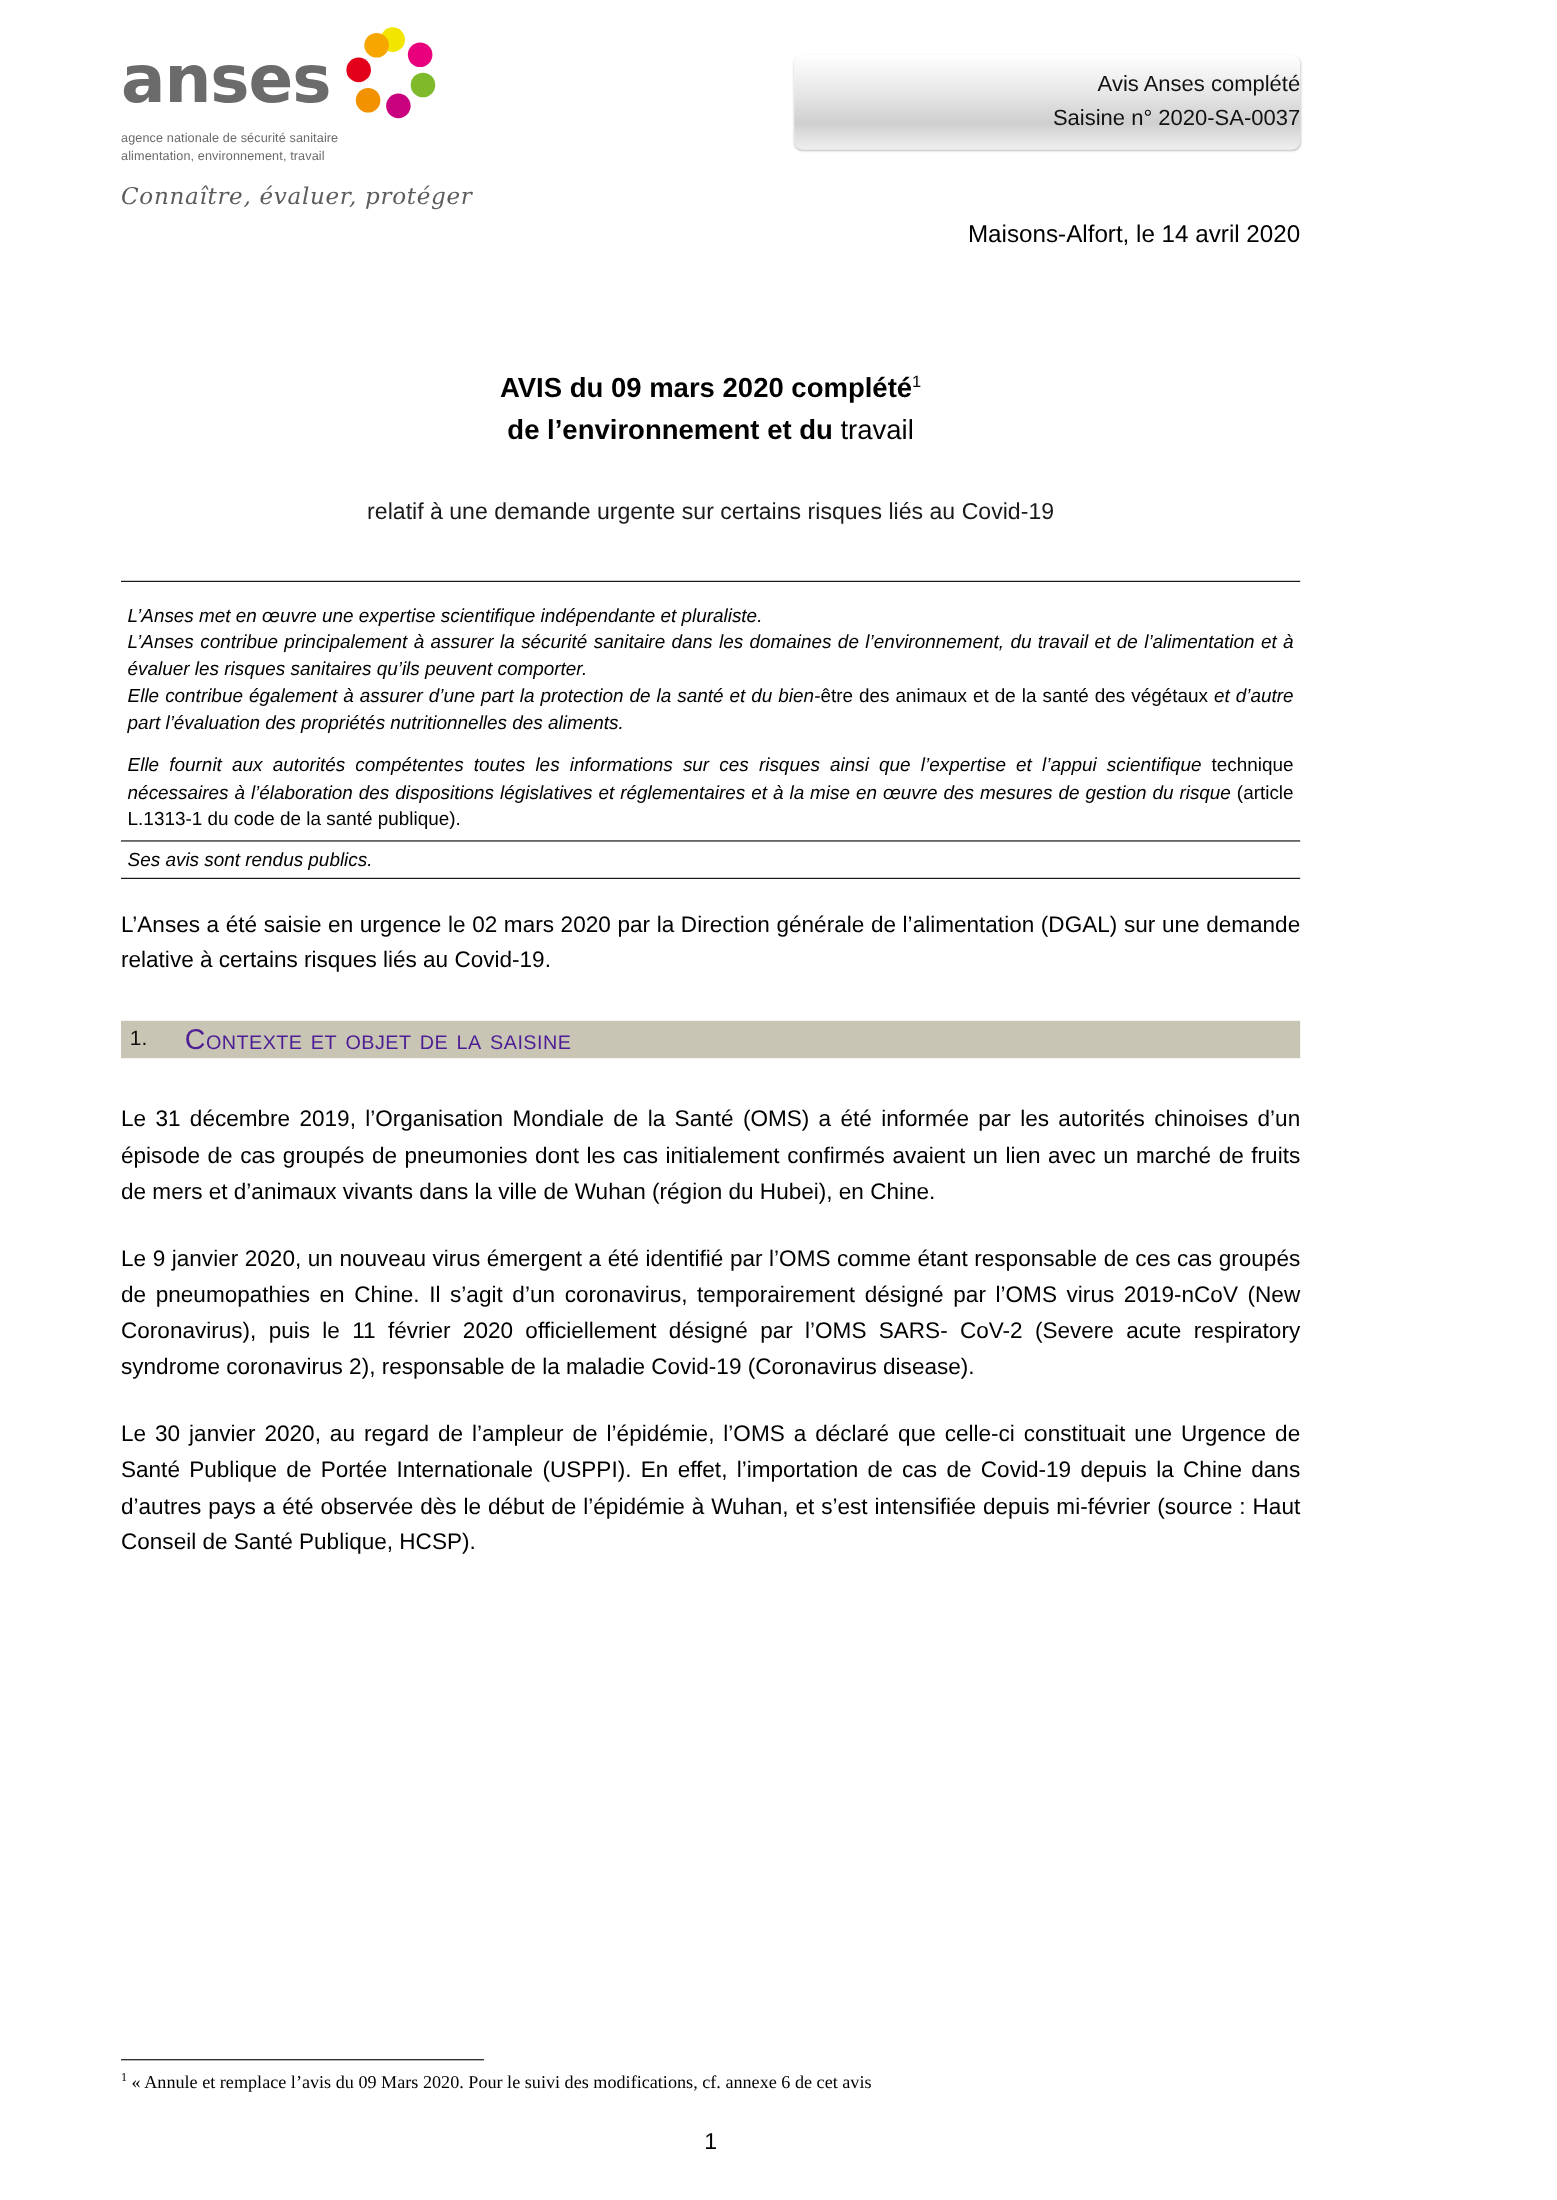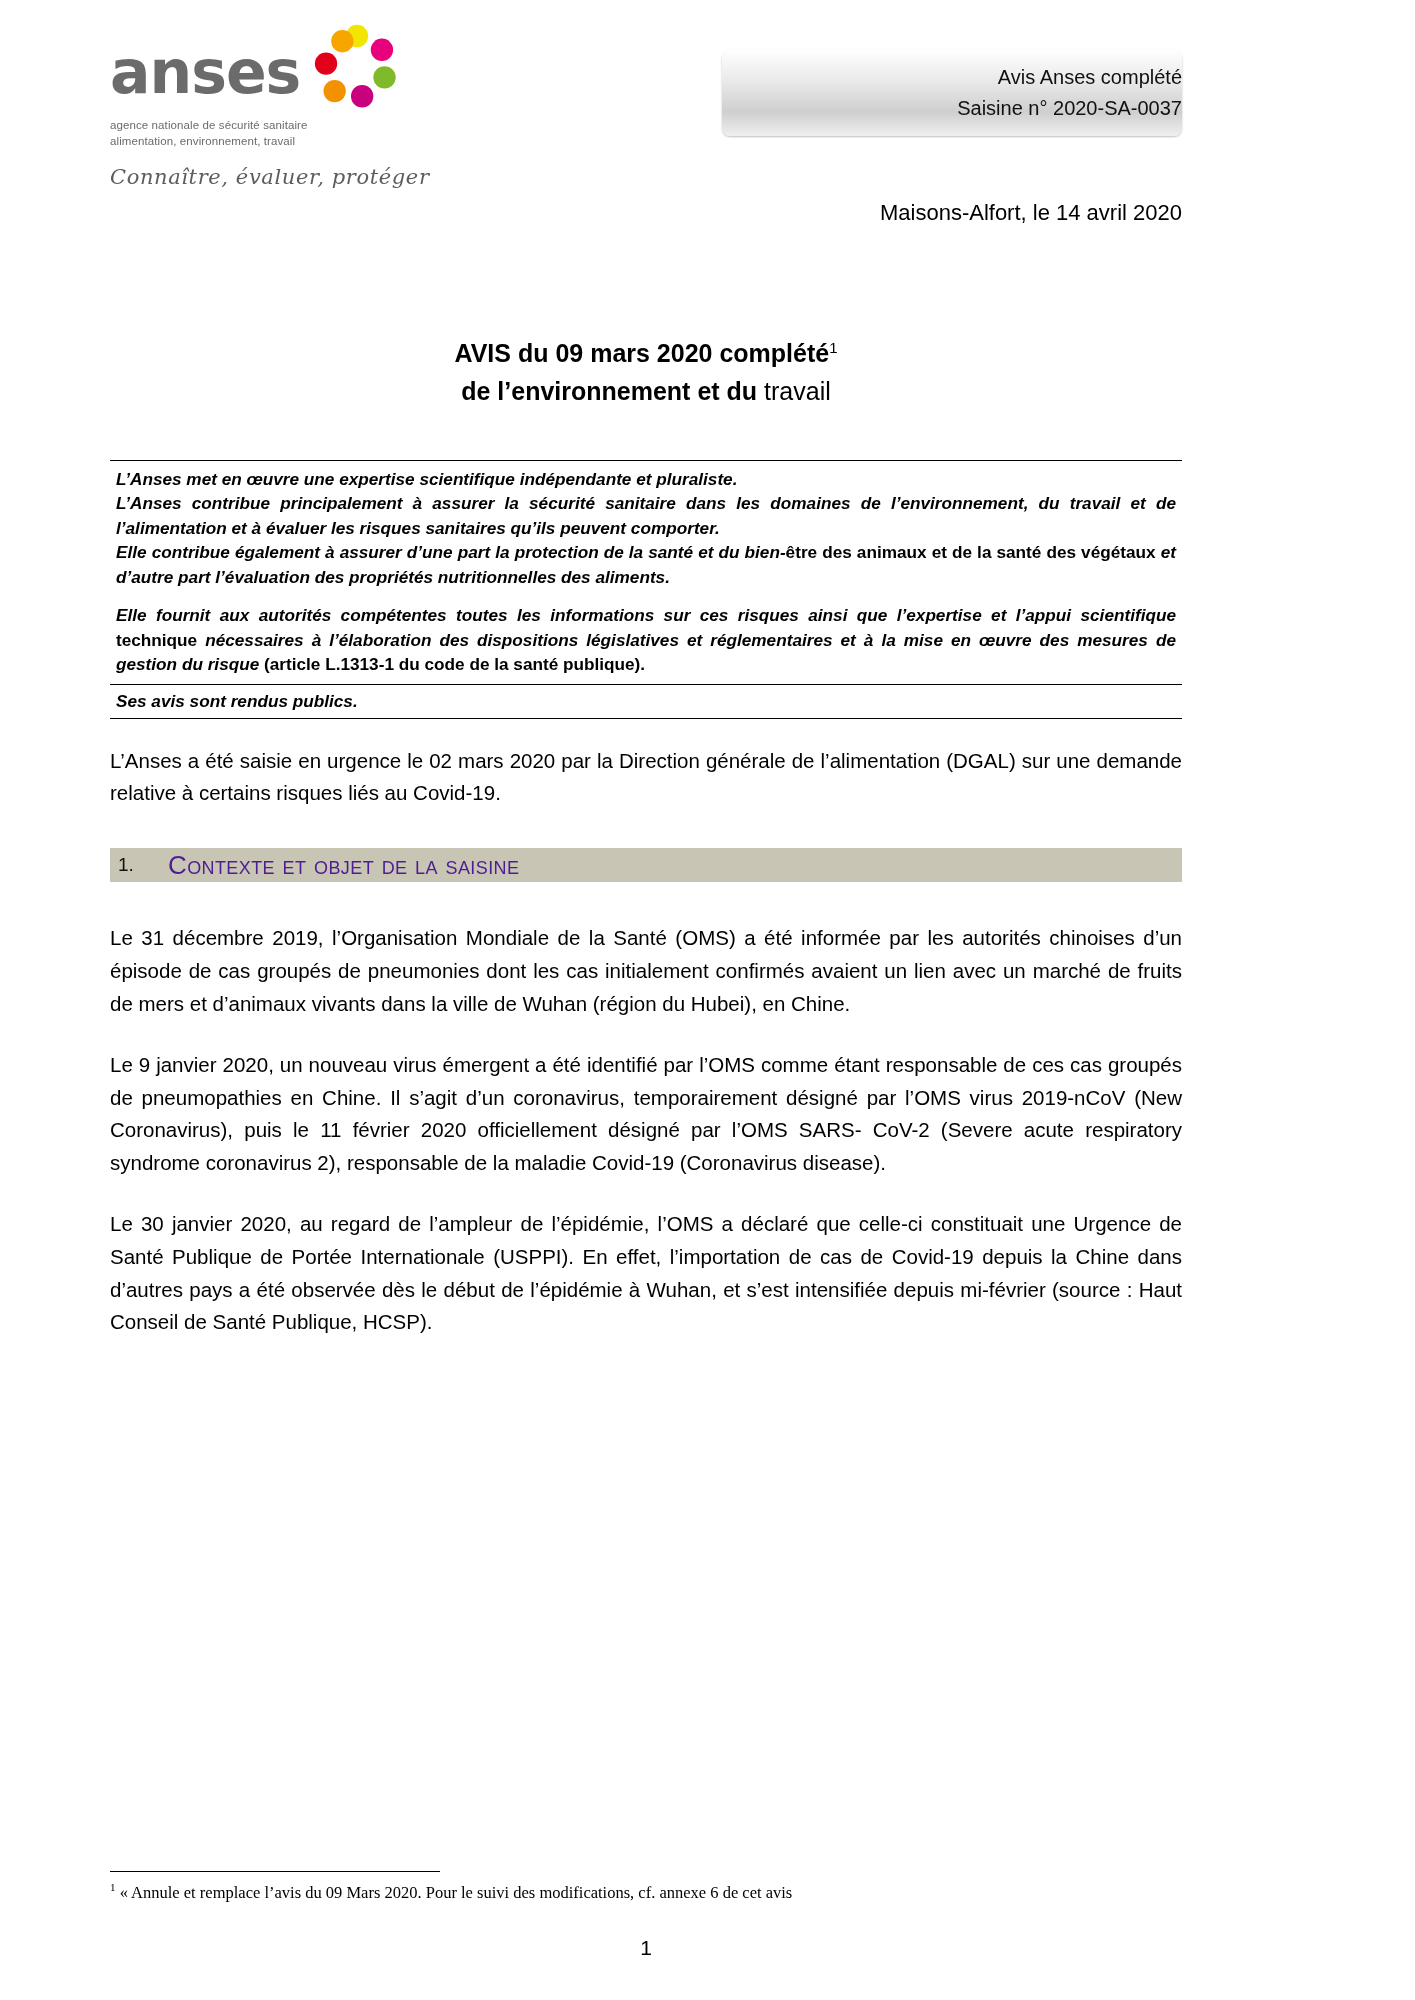--- a/index.html
+++ b/index.html
@@ -118,25 +118,24 @@
   
   .mission {
     margin-top: 50px;
     border-top: 1.5px solid #000;
     border-bottom: 1.5px solid #000;
     padding: 6px 0 4px 0;
     font-size: 17.2px;
     line-height: 1.42;
   }
   .mission p {
-    margin: 0 0 0 0;
+    margin: 12px 0 0 0;
     font-style: italic;
     text-align: justify;
     padding: 0 6px 0 6px;
-    font-weight: bold;
   }
   .mission p + p { margin-top: 0px; }
   .mission .gap { margin-top: 14px; }
   .mission .roman { font-style: normal; }
   .mission .last {
     border-top: 1.5px solid #000;
     margin-top: 8px;
     padding-top: 4px;
     font-style: italic;
   }
@@ -241,20 +240,21 @@
 
   <div class="place-date">Maisons-Alfort, le 14 avril 2020</div>
 
   <div class="title-wrap">
     <div class="title-line">
       <span>AVIS du 09 mars 2020 complété</span><sup class="fn">1</sup>
     </div>
     <div class="title-line">
       <span>de l’environnement et du </span><span class="normal">travail</span>
     </div>
+    <div class="subtitle">relatif à une demande urgente sur certains risques liés au Covid-19</div>
   </div>
 
   <div class="mission">
     <p>L’Anses met en œuvre une expertise scientifique indépendante et pluraliste.</p>
     <p>L’Anses contribue principalement à assurer la sécurité sanitaire dans les domaines de l’environnement, du travail et de l’alimentation et à évaluer les risques sanitaires qu’ils peuvent comporter.</p>
     <p>
       <span>Elle contribue également à assurer d’une part la protection de la santé et du bien-</span><span class="roman">être des animaux et de la santé des végétaux</span>
       <span>et d’autre part l’évaluation des propriétés nutritionnelles des aliments.</span>
     </p>
     <p class="gap">

